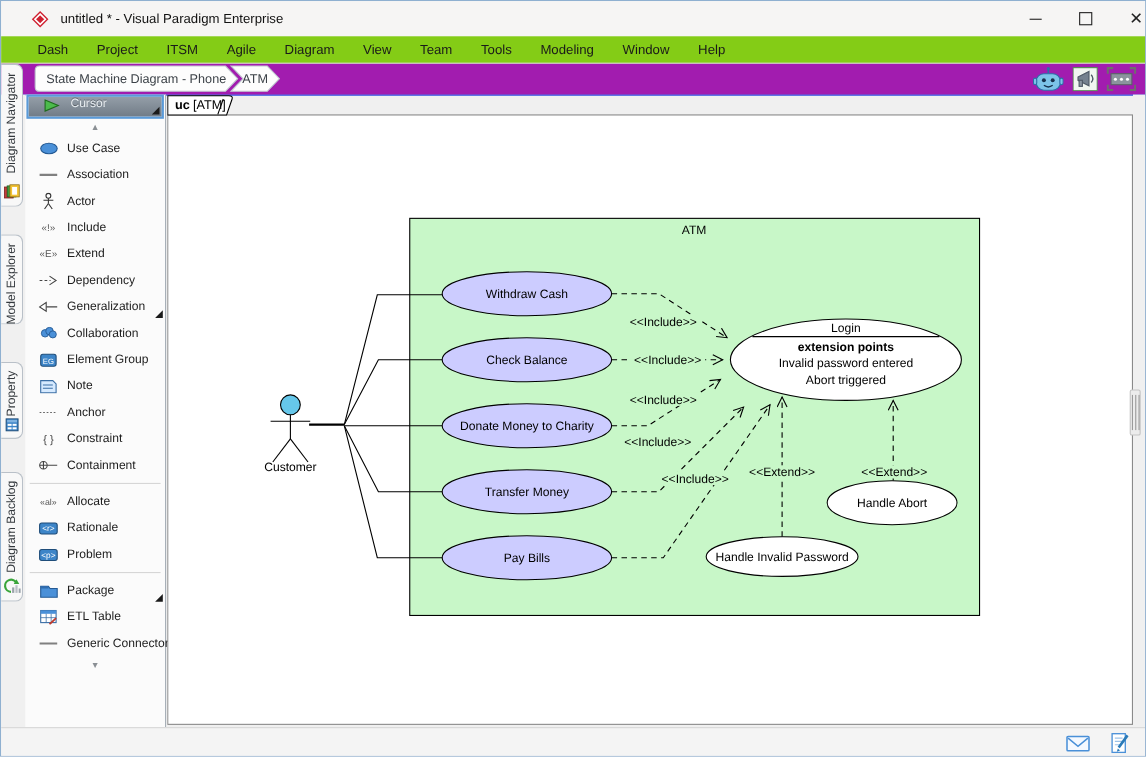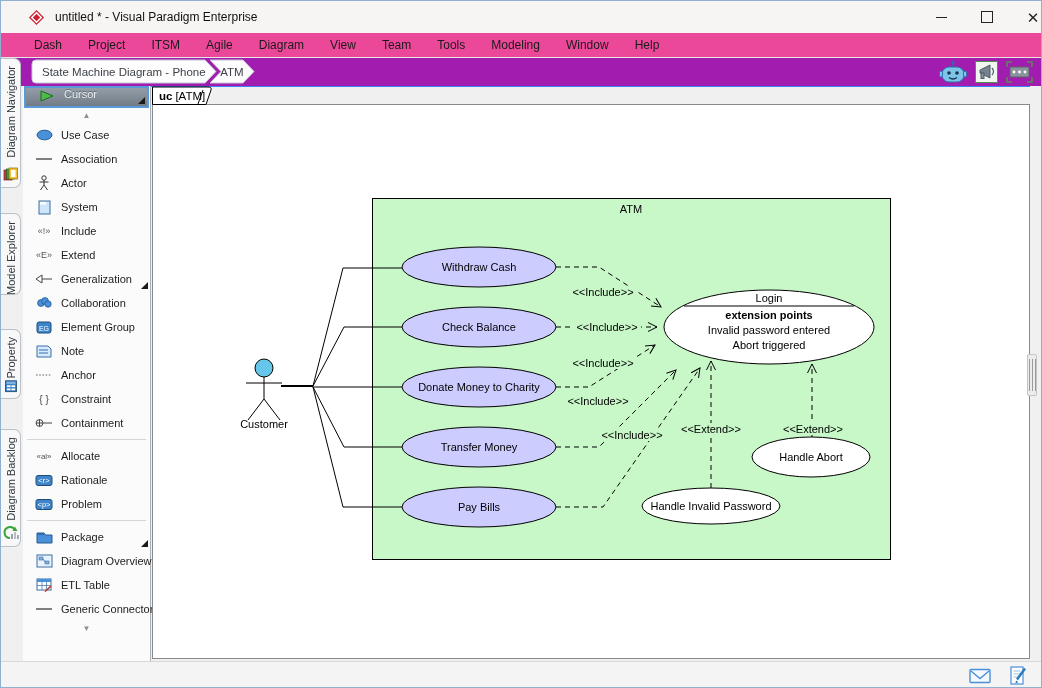--- a/index.html
+++ b/index.html
@@ -10,21 +10,21 @@
   .titlebar{position:absolute;left:0;top:0;width:100%;height:32px;background:#f6f5f4;display:flex;align-items:center;padding-left:15px;}
   .titlebar .logo{margin-left:12px;width:17px;height:17px;}
   .titlebar .title{margin-left:10px;font-size:12px;color:#111;}
   .win-controls{position:absolute;right:0;top:0;height:32px;display:flex;}
   .win-btn{width:46px;height:32px;display:flex;align-items:center;justify-content:center;color:#222;}
   .glyph-min{display:block;width:11px;height:1px;background:#222;}
   .glyph-max{display:block;width:10px;height:10px;border:1.2px solid #222;}
   .glyph-close{font-size:15px;line-height:1;}
 
   
-  .menubar{position:absolute;left:0;top:32px;width:100%;height:24px;background:#ec4899;border-bottom:1px solid #e6e5e4;}
+  .menubar{position:absolute;left:0;top:32px;width:100%;height:24px;background:#84cc16;border-bottom:1px solid #e6e5e4;}
   .menubar ul{list-style:none;margin:0;padding:0 0 0 20px;display:flex;height:100%;align-items:center;}
   .menubar li{padding:0 13px;font-size:12px;color:#1a1a1a;}
 
   
   .crumbrow{position:absolute;left:0;top:57px;width:100%;height:28px;background:#a21caf;border-bottom:1px solid #3b82f6;padding-left:36px;}
   .crumbrow svg text{font-size:11.5px;fill:#3c4248;}
   .topicons{position:absolute;right:12px;top:1px;display:flex;align-items:center;gap:8px;height:26px;}
 
   
   .vstrip{position:absolute;left:0;top:85px;width:22px;height:575px;background:#f0f0f0;}
@@ -219,42 +219,42 @@
             <line x1="6" y1="5.2" x2="6" y2="10" stroke="#333"></line>
             <line x1="1.5" y1="7" x2="10.5" y2="7" stroke="#333"></line>
             <line x1="6" y1="10" x2="2.5" y2="15" stroke="#333"></line>
             <line x1="6" y1="10" x2="9.5" y2="15" stroke="#333"></line>
       </svg>
         </span>
       <span class="pal-label">Actor</span>
     </div>
     <div class="pal-item">
       <span class="pal-ico">
-          <svg width="13" height="15" viewBox="0 0 13 15">
-            <rect x="1" y="1" width="11" height="13" fill="#cfe6fa" stroke="#3a6ea5"></rect>
-            <rect x="2" y="2" width="6" height="2.5" fill="#fff"></rect>
-          </svg>
-        </span>
-      <span class="pal-label">System</span>
-    </div>
-    <div class="pal-item">
-      <span class="pal-ico">
           <svg width="20" height="12" viewBox="0 0 20 12">
             <text x="10" y="9" text-anchor="middle" font-size="9" fill="#555">«!»</text>
           </svg>
         </span>
       <span class="pal-label">Include</span>
     </div>
     <div class="pal-item">
       <span class="pal-ico">
           <svg width="20" height="12" viewBox="0 0 20 12">
             <text x="10" y="9" text-anchor="middle" font-size="9" fill="#555">«E»</text>
           </svg>
         </span>
       <span class="pal-label">Extend</span>
+    </div>
+    <div class="pal-item">
+      <span class="pal-ico">
+          <svg width="18" height="12" viewBox="0 0 18 12">
+            <line x1="1" y1="6" x2="11" y2="6" stroke="#444" stroke-dasharray="2.5,2"></line>
+            <polyline points="10,2 16,6 10,10" fill="none" stroke="#444"></polyline>
+          </svg>
+        </span>
+      <span class="pal-label">Dependency</span>
     </div>
     <div class="pal-item">
       <span class="pal-ico">
           <svg width="18" height="12" viewBox="0 0 18 12">
             <line x1="7" y1="6" x2="17" y2="6" stroke="#444"></line>
             <polygon points="7,2 1,6 7,10" fill="#fff" stroke="#444"></polygon>
           </svg>
         </span>
       <span class="pal-label">Generalization</span>
       <span class="corner"></span>
@@ -353,31 +353,20 @@
 
     <div class="pal-item">
       <span class="pal-ico">
           <svg width="17" height="14" viewBox="0 0 17 14">
             <path d="M1,3 H8 L9.5,5 H16 V13 H1 Z" fill="#4a90d8" stroke="#245a94"></path>
             <rect x="1" y="3" width="7" height="2" fill="#2f6cae"></rect>
           </svg>
         </span>
       <span class="pal-label">Package</span>
       <span class="corner"></span>
-    </div>
-    <div class="pal-item">
-      <span class="pal-ico">
-          <svg width="17" height="14" viewBox="0 0 17 14">
-            <rect x="1" y="1" width="15" height="12" fill="#eaf3fc" stroke="#3a6ea5"></rect>
-            <rect x="3" y="3" width="4" height="3" fill="#7fb2e0" stroke="#3a6ea5" stroke-width="0.6"></rect>
-            <rect x="9" y="7" width="4" height="3" fill="#7fb2e0" stroke="#3a6ea5" stroke-width="0.6"></rect>
-            <line x1="7" y1="5" x2="9" y2="8" stroke="#3a6ea5" stroke-width="0.8"></line>
-          </svg>
-        </span>
-      <span class="pal-label">Diagram Overview</span>
     </div>
     <div class="pal-item">
       <span class="pal-ico">
           <svg width="17" height="14" viewBox="0 0 17 14">
             <rect x="1" y="1" width="14" height="11" fill="#fff" stroke="#3a6ea5"></rect>
             <rect x="1" y="1" width="14" height="3" fill="#4a90d8"></rect>
             <line x1="1" y1="7.5" x2="15" y2="7.5" stroke="#3a6ea5" stroke-width="0.7"></line>
             <line x1="6" y1="4" x2="6" y2="12" stroke="#3a6ea5" stroke-width="0.7"></line>
             <line x1="10.5" y1="4" x2="10.5" y2="12" stroke="#3a6ea5" stroke-width="0.7"></line>
             <line x1="15" y1="8" x2="9" y2="13.5" stroke="#c0392b" stroke-width="1.6"></line>

